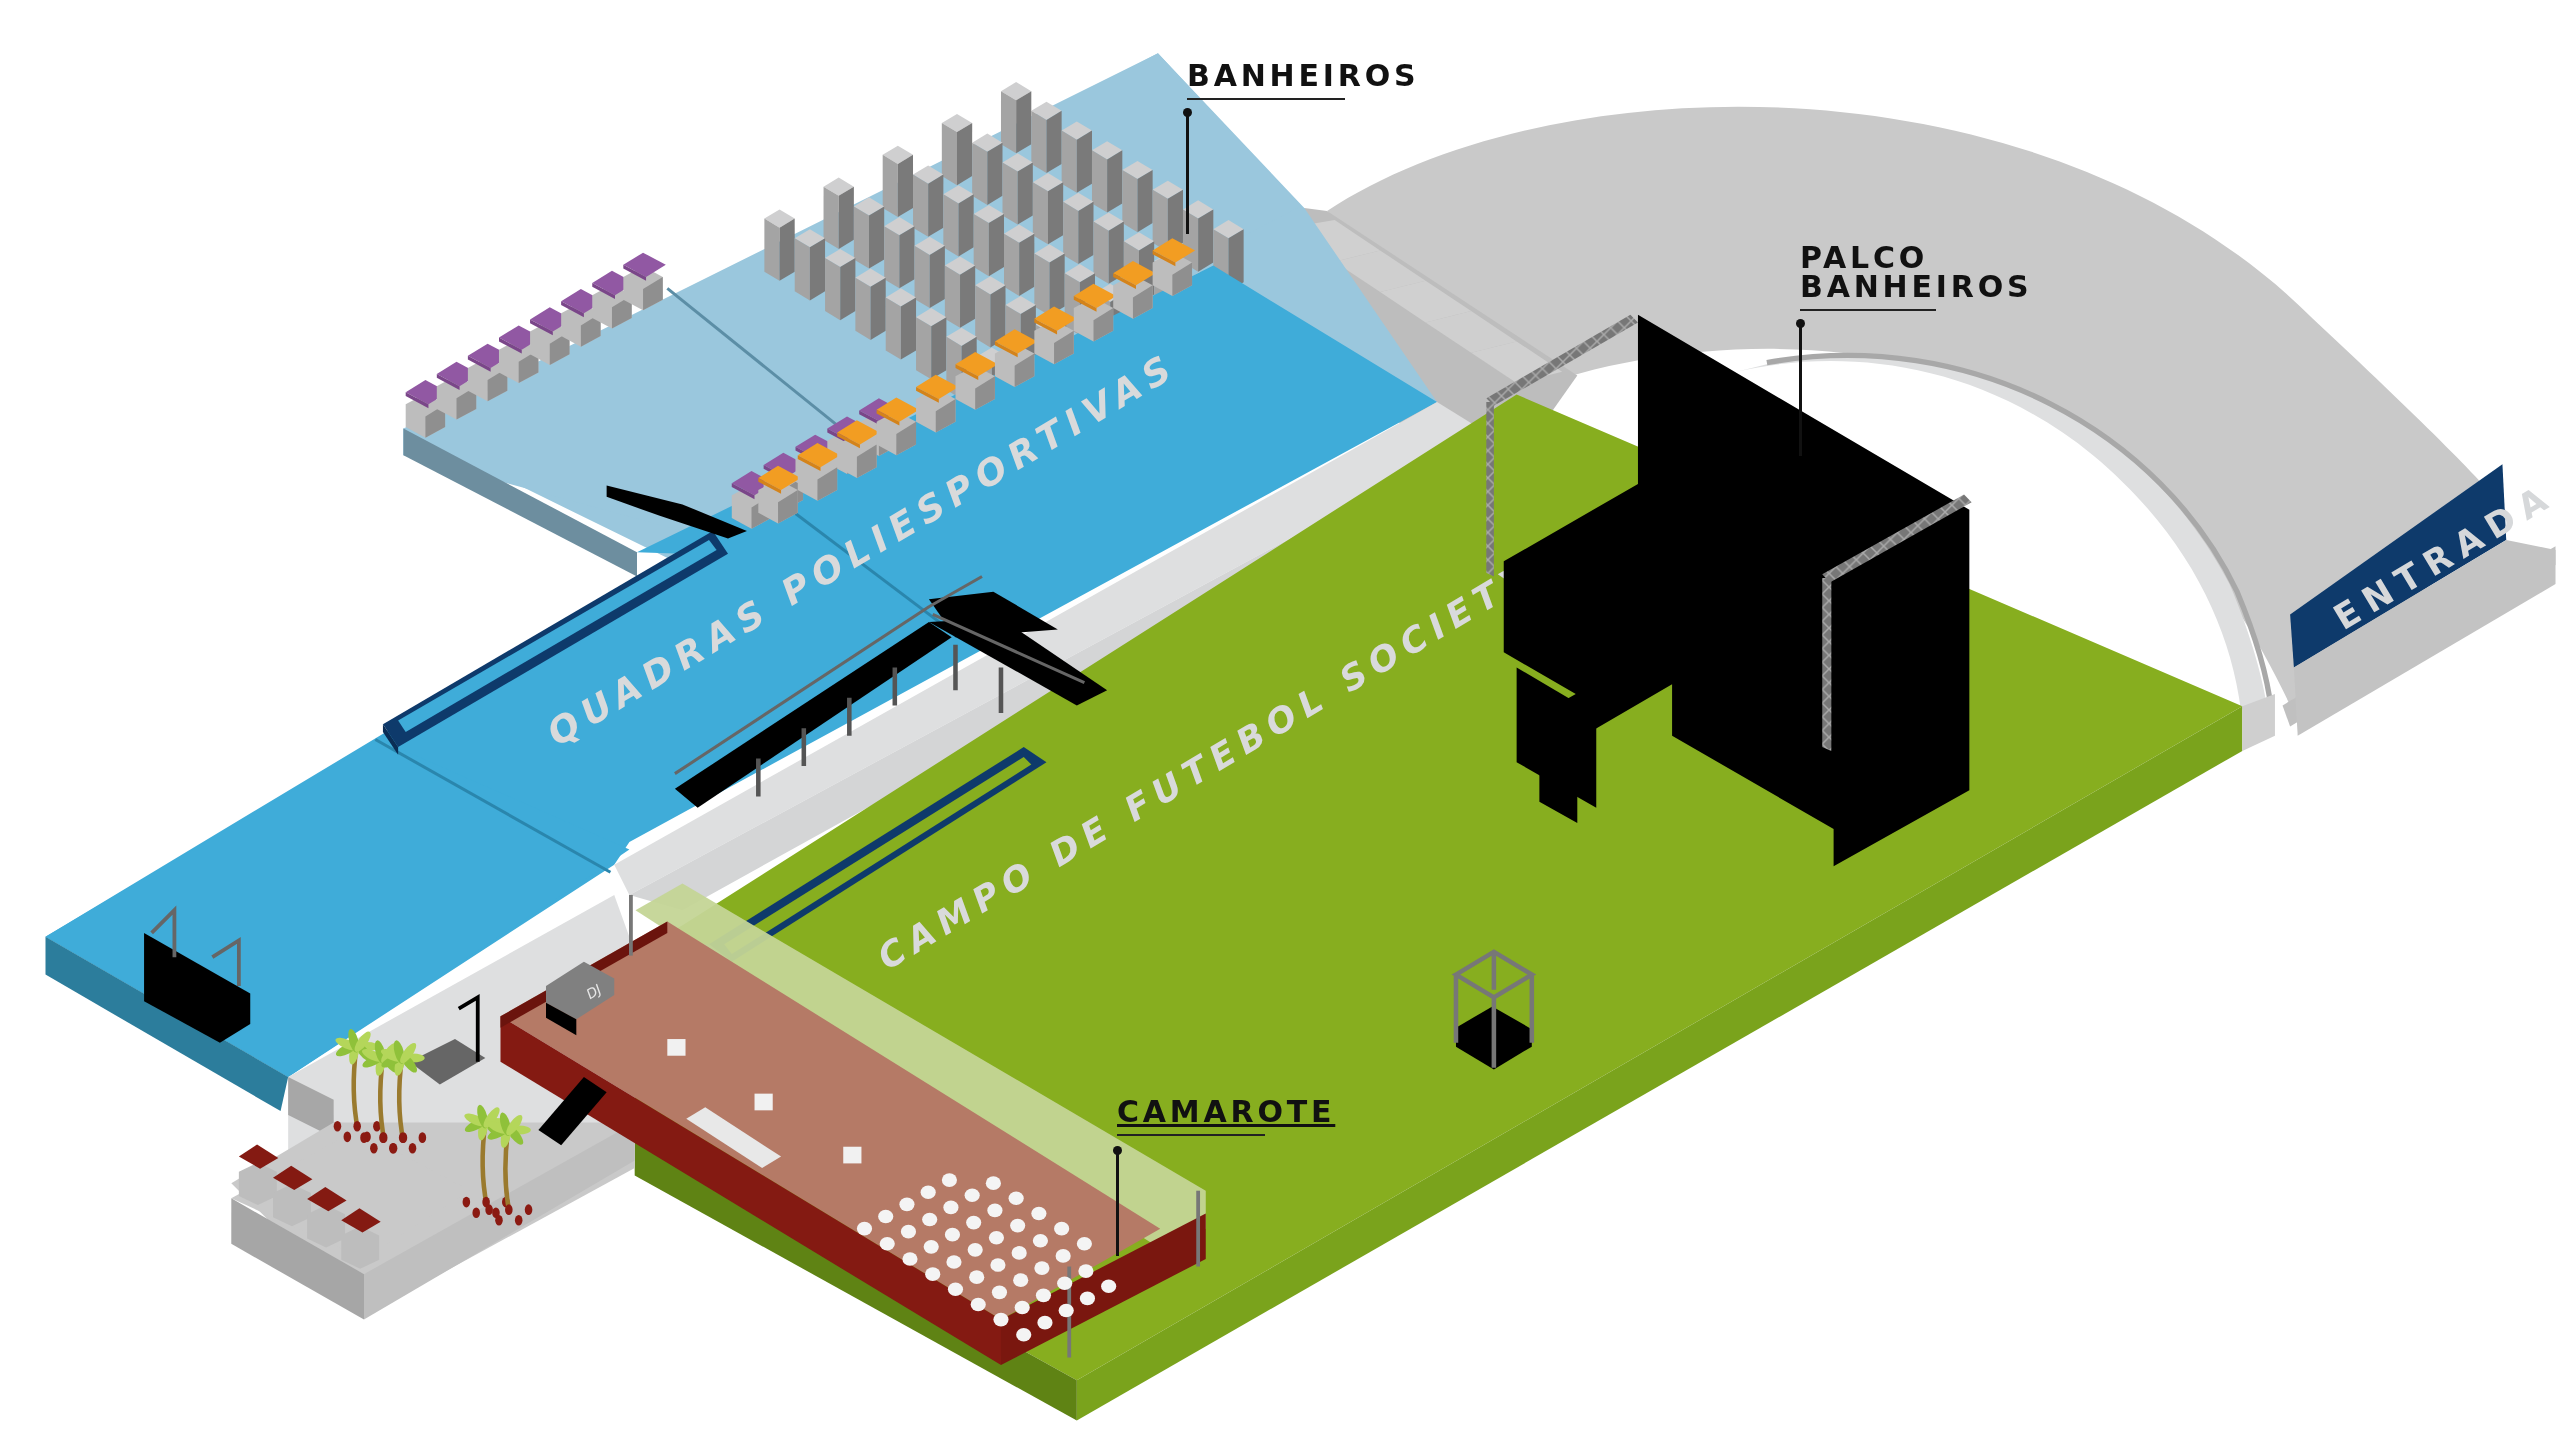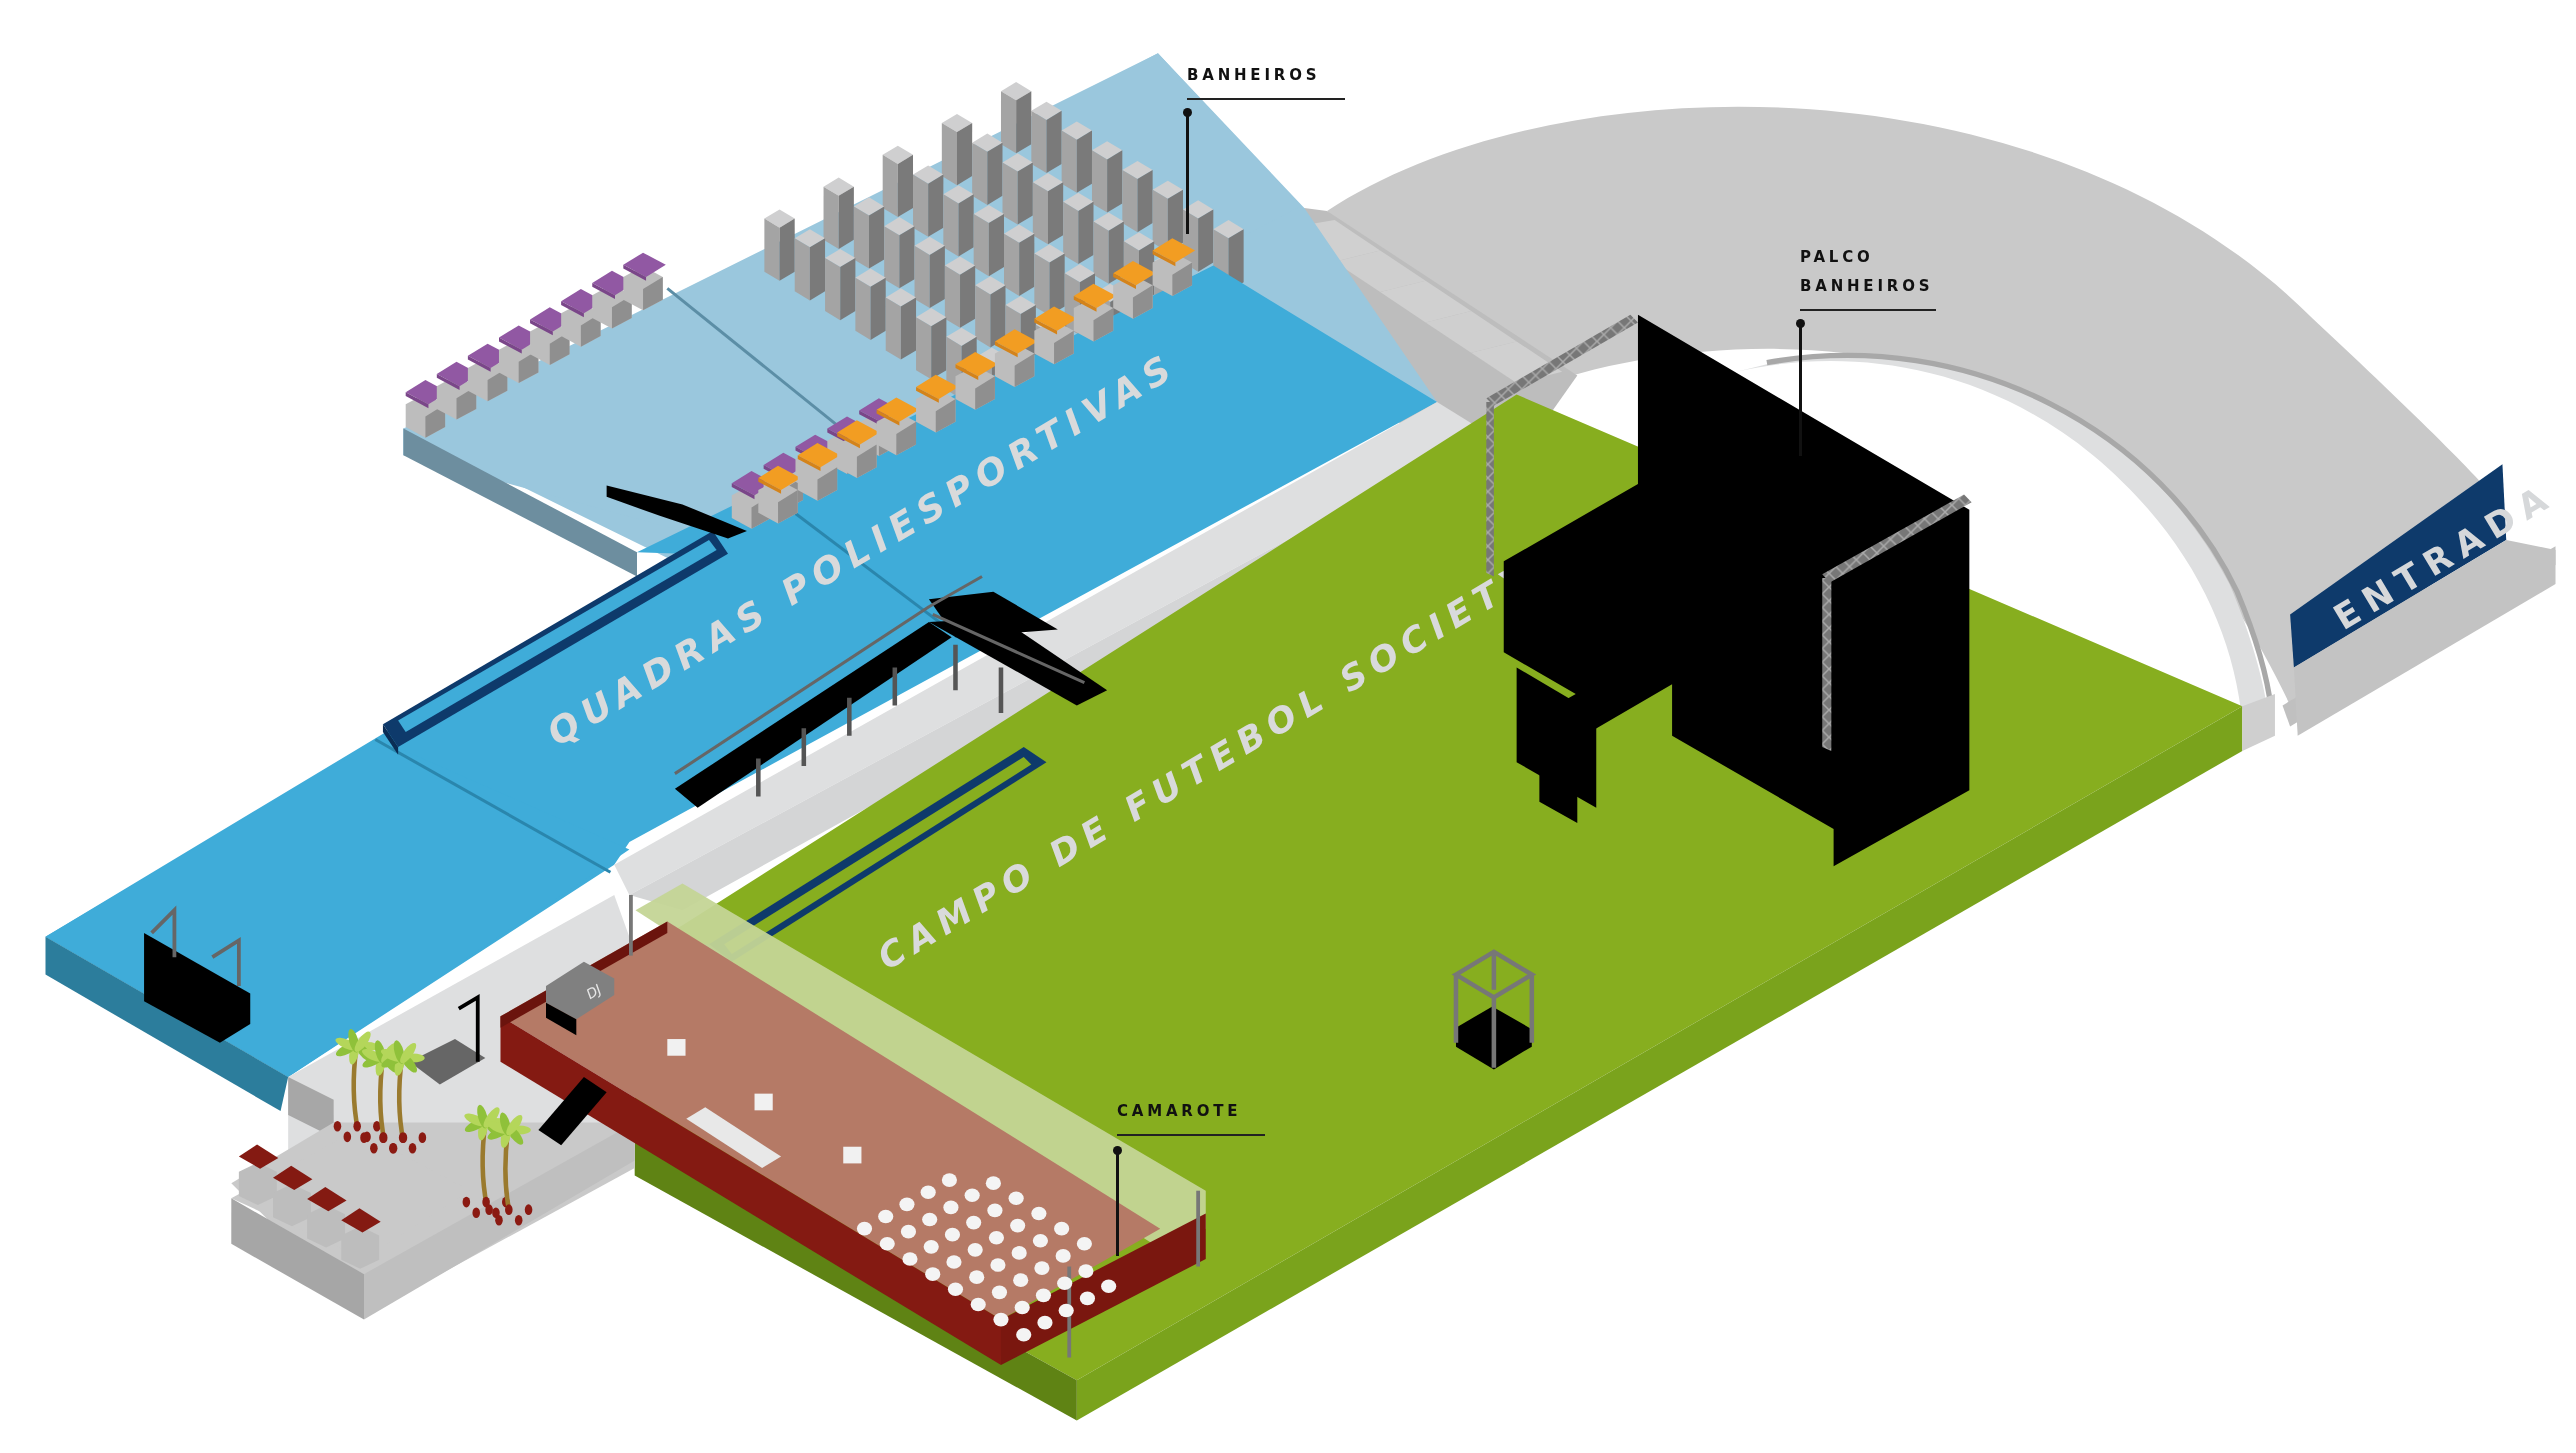--- a/index.html
+++ b/index.html
@@ -1,18 +1,18 @@
 <!DOCTYPE html>
 <html style="font-size:12px"><head>
 <meta charset="utf-8">
 <style>
   html, body { margin: 0; padding: 0; background: #ffffff; }
   body { width: 2576px; height: 1454px; overflow: hidden; position: relative; font-family: "Liberation Sans", "DejaVu Sans", sans-serif; }
   #scene { position: absolute; left: 0; top: 0; width: 2576px; height: 1454px; }
-  .callout { position: absolute; font-family: "DejaVu Sans", "Liberation Sans", sans-serif; font-weight: bold; color: #111; letter-spacing: 3.8px; font-size: 15px; line-height: 29px; }
+  .callout { position: absolute; font-family: "DejaVu Sans", "Liberation Sans", sans-serif; font-weight: bold; color: #111; letter-spacing: 3.8px; font-size: 30px; line-height: 29px; }
   .callout .rule { height: 2.3px; background: #222; margin-top: 7.6px; }
   .callout .stem { position: absolute; width: 2.3px; background: #111; }
   .callout .dot { position: absolute; width: 9px; height: 9px; border-radius: 50%; background: #111; }
   .iso-label { font-family: "DejaVu Sans", "Liberation Sans", sans-serif; font-weight: bold; font-style: italic; fill: #d9dadb; letter-spacing: 10px; }
   .entrada-text { font-family: "DejaVu Sans", "Liberation Sans", sans-serif; font-weight: bold; fill: #d6d8da; letter-spacing: 12px; }
 </style>
 </head>
 <body>
 
 <svg id="scene" viewBox="0 0 3397 1917" xmlns="http://www.w3.org/2000/svg">
@@ -677,19 +677,19 @@
 </div>
 
 <div class="callout" style="left:1800px; top:243px;">
   <div>PALCO</div>
   <div>BANHEIROS</div>
   <div class="rule" style="width:136px;"></div>
   <div class="dot" style="left:-4.5px; top:76px;"></div>
   <div class="stem" style="left:-0.8px; top:80px; height:133px;"></div>
 </div>
 
-<div class="callout" style="left:1117px; top:1097px;">
+<div class="callout" style="left:1117px; top:1097px;text-decoration:underline;">
   <div>CAMAROTE</div>
   <div class="rule" style="width:148px;"></div>
   <div class="dot" style="left:-4.5px; top:49px;"></div>
   <div class="stem" style="left:-0.8px; top:53px; height:106px;"></div>
 </div>
 
 
 </body></html>

